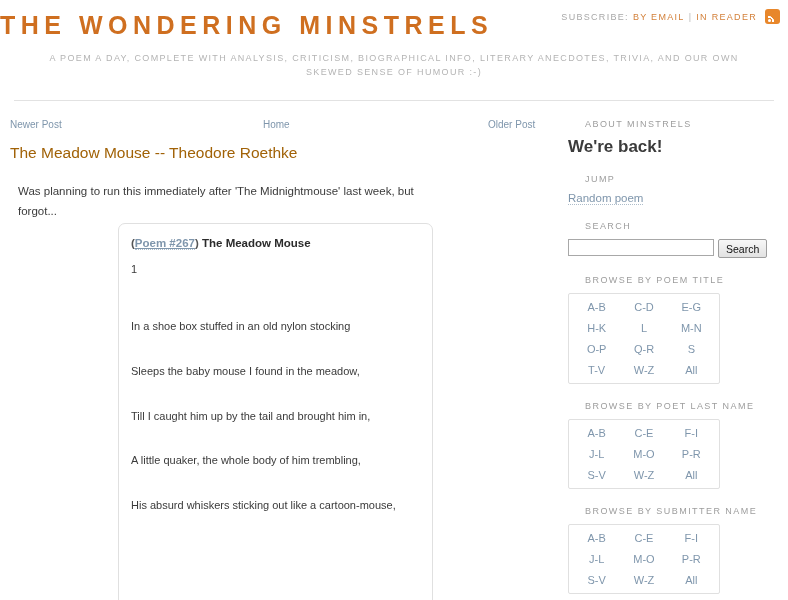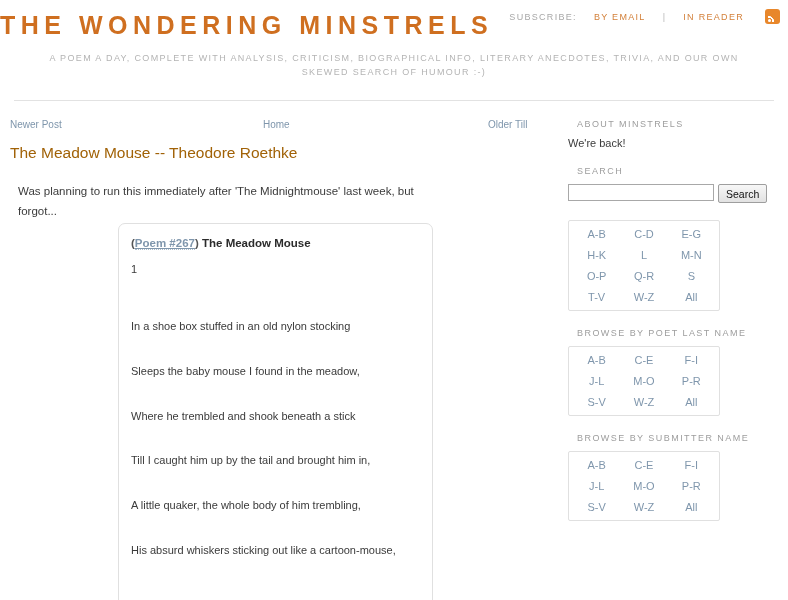--- a/index.html
+++ b/index.html
@@ -21,21 +21,21 @@
     background: #ffffff;
   }
 
   
   .subscribe-bar {
     position: absolute;
     top: 9px;
     right: 8px;
     display: flex;
     align-items: center;
-    gap: 17px;
+    gap: 4px;
     font-size: 9px;
     letter-spacing: 1.3px;
     color: #9a9a9a;
   }
   .subscribe-bar .sub-label { color: #a8a8a8; }
   .subscribe-bar a {
     color: #d3803a;
     text-decoration: none;
   }
   .subscribe-bar .sep { color: #b9b9b9; }
@@ -181,28 +181,29 @@
     position: absolute;
     top: 119px;
     left: 568px;
     width: 210px;
     font-size: 11px;
   }
   .side-head {
     font-size: 9px;
     letter-spacing: 1.45px;
     color: #9d9d9d;
-    margin: 0 0 8px 9px;
+    margin: 0 0 8px 17px;
     text-transform: uppercase;
   }
   .side-block { margin-bottom: 17px; }
   .side-text {
-    font-size: 11px;
+    font-size: 17px;
     color: #3b3b3b;
     margin: 0;
+    font-weight: bold;
   }
   .side-link {
     font-size: 11.5px;
     color: #7f96ac;
     text-decoration: none;
     border-bottom: 1px dotted #aebdca;
   }
   .search-row {
     display: flex;
     align-items: stretch;
@@ -253,74 +254,78 @@
 
   <div class="subscribe-bar">
     <span class="sub-label">SUBSCRIBE:</span>
     <a href="#">BY EMAIL</a>
     <span class="sep">|</span>
     <a href="#">IN READER</a>
     <span class="rss-icon"></span>
   </div>
 
   <h1 class="site-title">THE WONDERING MINSTRELS</h1>
-  <div class="site-tagline">A POEM A DAY, COMPLETE WITH ANALYSIS, CRITICISM, BIOGRAPHICAL INFO, LITERARY ANECDOTES, TRIVIA, AND OUR OWN SKEWED SEARCH OF HUMOUR :-)</div>
+  <div class="site-tagline">A POEM A DAY, COMPLETE WITH ANALYSIS, CRITICISM, BIOGRAPHICAL INFO, LITERARY ANECDOTES, TRIVIA, AND OUR OWN SKEWED SENSE OF HUMOUR :-)</div>
   <div class="header-rule"></div>
 
   <div class="post-nav">
     <a class="nav-newer" href="#">Newer Post</a>
     <a class="nav-home" href="#">Home</a>
-    <a class="nav-older" href="#">Older Till</a>
+    <a class="nav-older" href="#">Older Post</a>
   </div>
 
   <div class="main-col">
     <h2 class="post-title">The Meadow Mouse -- Theodore Roethke</h2>
     <p class="post-intro">Was planning to run this immediately after 'The Midnightmouse' last week, but forgot...</p>
   </div>
 
   <div class="poem-box">
     <div class="poem-heading">
       <span class="paren">(</span><a class="poem-num" href="#">Poem #267</a><span class="paren">)</span>
       <span>The Meadow Mouse</span>
     </div>
 
     <div class="section-num">1</div>
 
     <div class="stanza">
       <span class="line">In a shoe box stuffed in an old nylon stocking</span>
       <span class="line">Sleeps the baby mouse I found in the meadow,</span>
-      <span class="line">Where he trembled and shook beneath a stick</span>
       <span class="line">Till I caught him up by the tail and brought him in,</span>
       <span class="line">A little quaker, the whole body of him trembling,</span>
       <span class="line">His absurd whiskers sticking out like a cartoon-mouse,</span>
       
       
       
       
     </div>
 
   </div>
 
   <div class="sidebar">
 
     <div class="side-block">
       <div class="side-head">ABOUT MINSTRELS</div>
       <p class="side-text">We're back!</p>
     </div>
 
+    <div class="side-block">
+      <div class="side-head">JUMP</div>
+      <a class="side-link" href="#">Random poem</a>
+    </div>
 
     <div class="side-block">
       <div class="side-head">SEARCH</div>
       <div class="search-row">
         <input class="search-input" type="text" placeholder="" style="">
         <button class="search-button">Search</button>
       </div>
     </div>
 
     <div class="side-block">
+      <div class="side-head">BROWSE BY POEM TITLE</div>
       <div class="browse-grid">
         <a href="#">A-B</a>
         <a href="#">C-D</a>
         <a href="#">E-G</a>
         <a href="#">H-K</a>
         <a href="#">L</a>
         <a href="#">M-N</a>
         <a href="#">O-P</a>
         <a href="#">Q-R</a>
         <a href="#">S</a>

